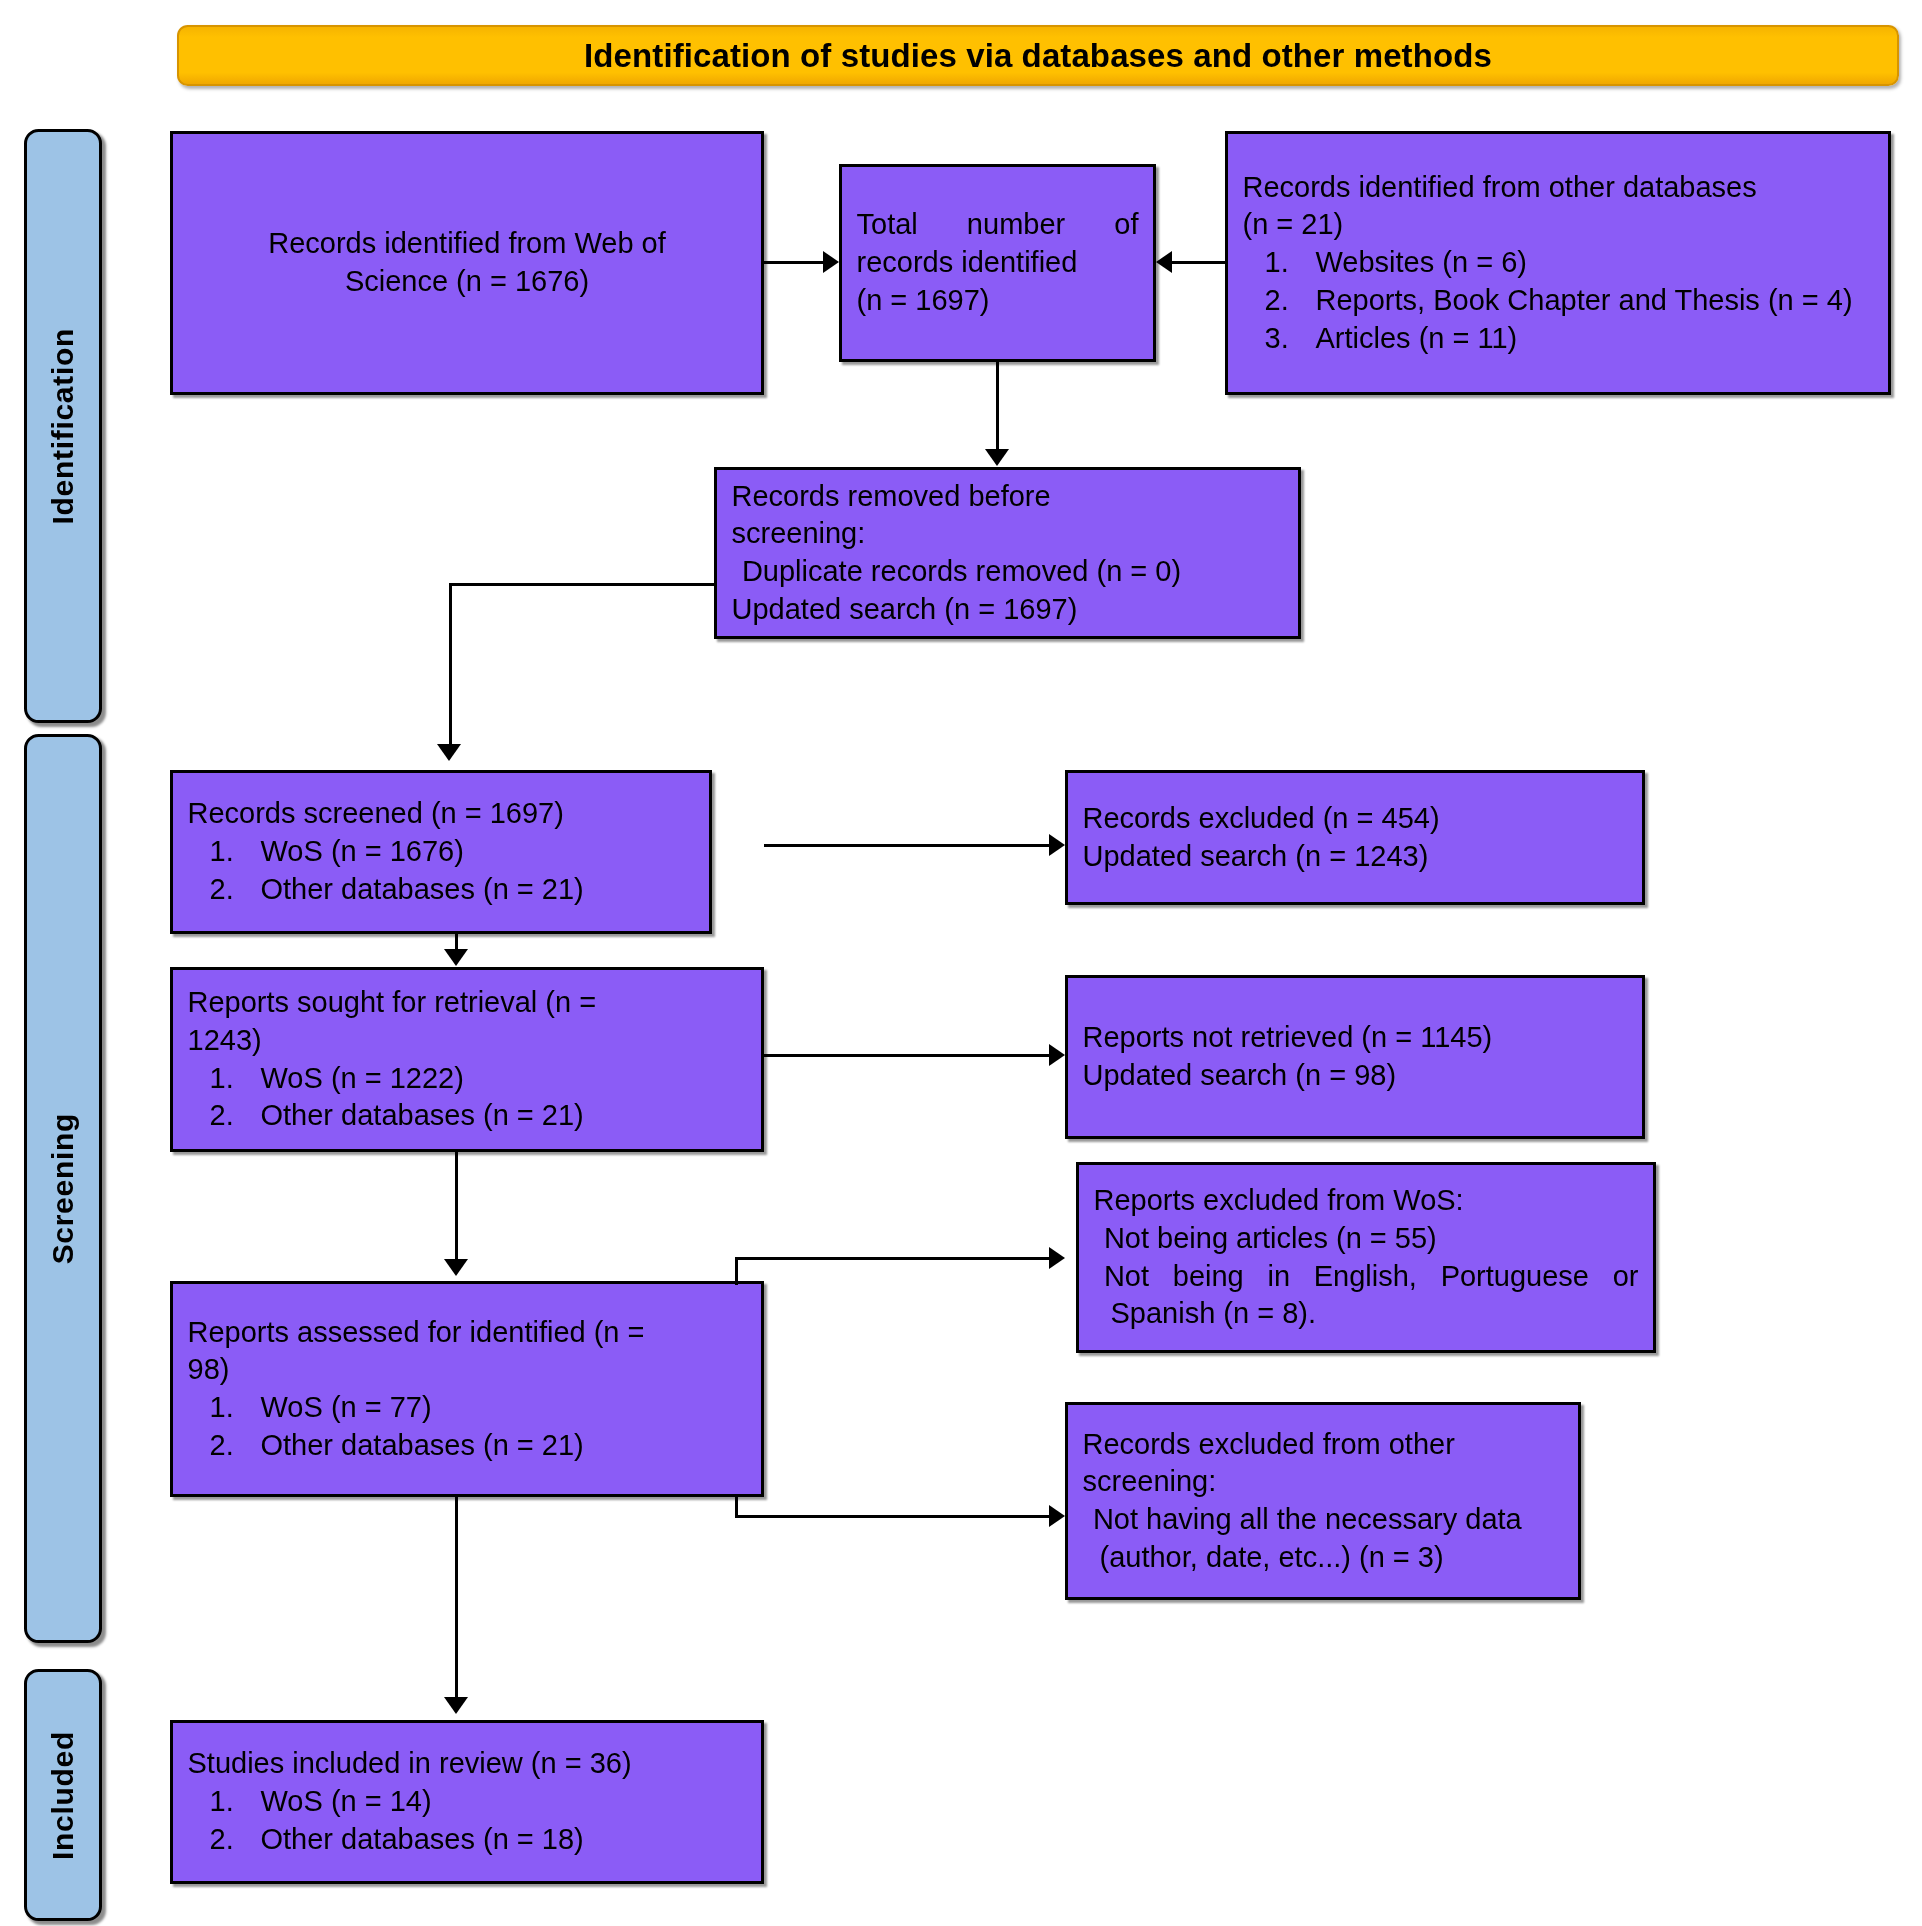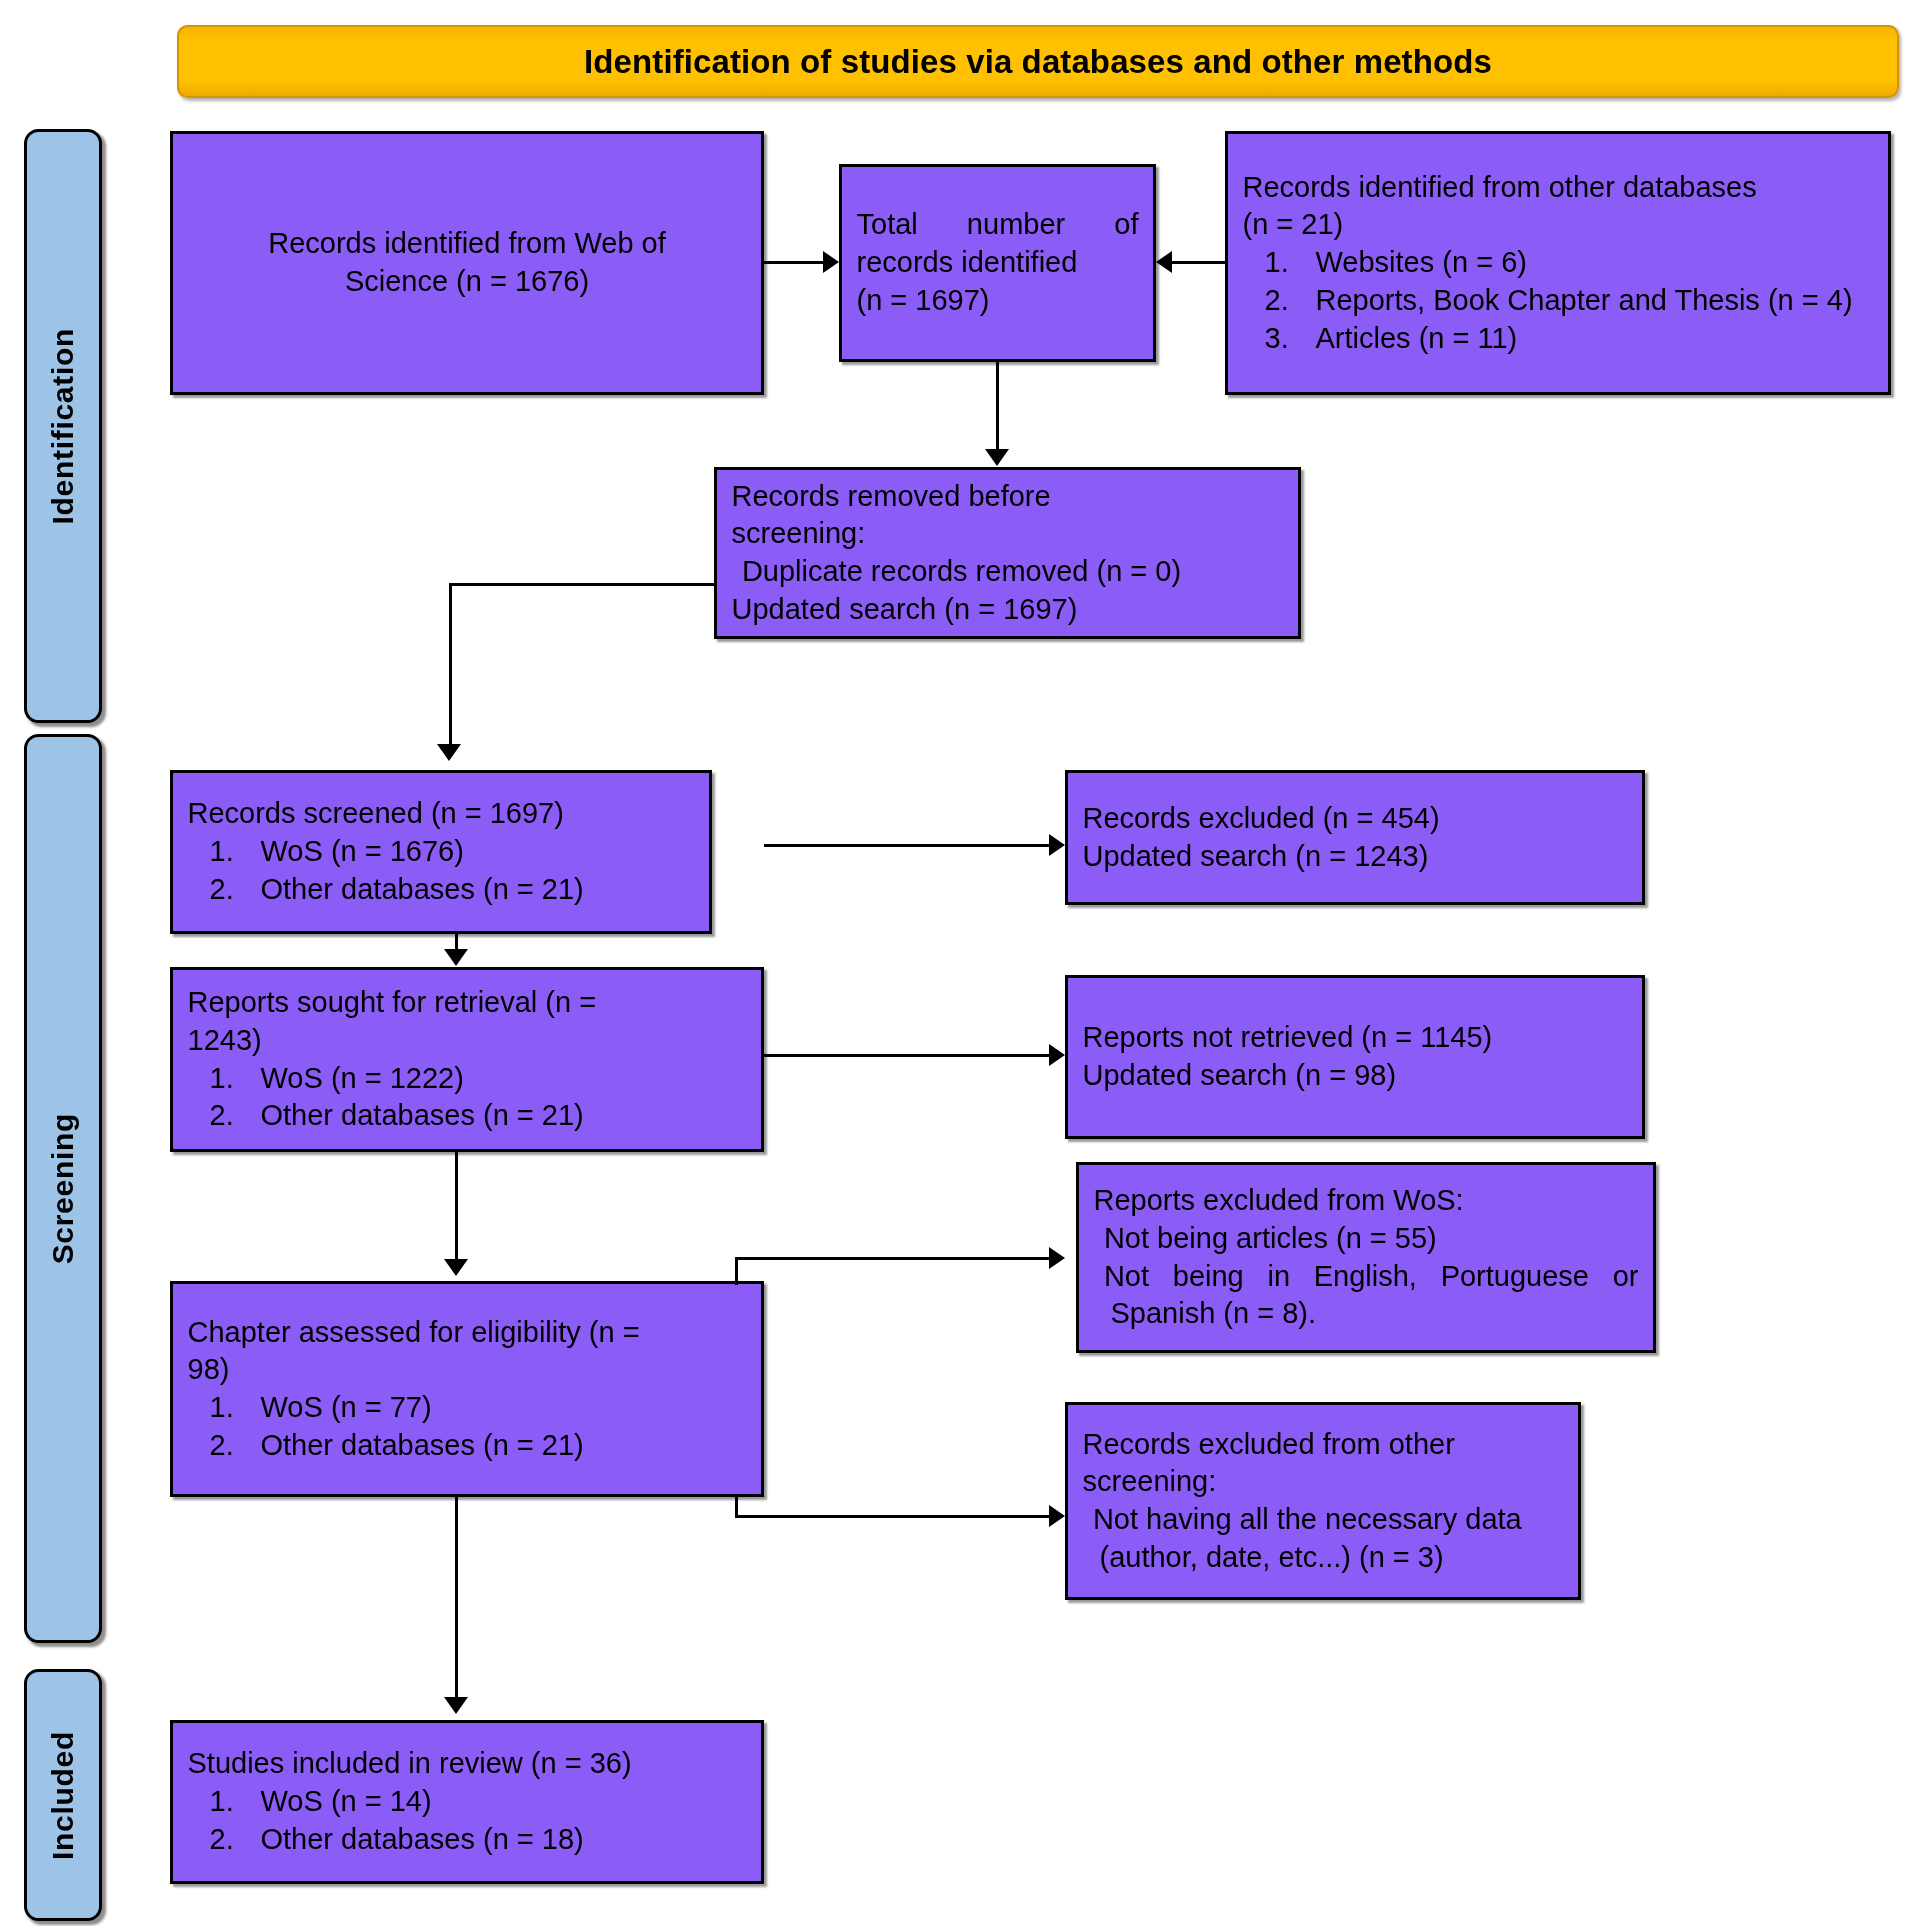--- a/index.html
+++ b/index.html
@@ -15,21 +15,21 @@
     font-family: "Liberation Sans", sans-serif;
     overflow: hidden;
   }
 
   
   .banner {
     position: absolute;
     left: 177px;
     top: 25px;
     width: 1722px;
-    height: 73px;
+    height: 61px;
     background: linear-gradient(to bottom, #f6b400 0%, #ffc000 18%, #ffc000 80%, #f0a800 100%);
     border: 2px solid #d79400;
     border-radius: 10.6px;
     box-shadow: 2px 2.6px 3.3px rgba(0,0,0,0.30);
     display: flex;
     align-items: center;
     justify-content: center;
     box-sizing: border-box;
   }
   .banner-text {
@@ -216,21 +216,21 @@
       <li>Other databases (n = 21)</li>
     </ol>
   </div>
 
   <div class="box" id="box-notretr">
     <p>Reports not retrieved (n = 1145)</p>
     <p>Updated search (n = 98)</p>
   </div>
 
   <div class="box" id="box-eligible">
-    <p class="just">Chapter assessed for eligibility (n =</p>
+    <p class="just">Reports assessed for identified (n =</p>
     <p>98)</p>
     <ol class="numlist">
       <li>WoS (n = 77)</li>
       <li>Other databases (n = 21)</li>
     </ol>
   </div>
 
   <div class="box" id="box-exclwos">
     <p>Reports excluded from WoS:</p>
     <p class="hang">Not being articles (n = 55)</p>

